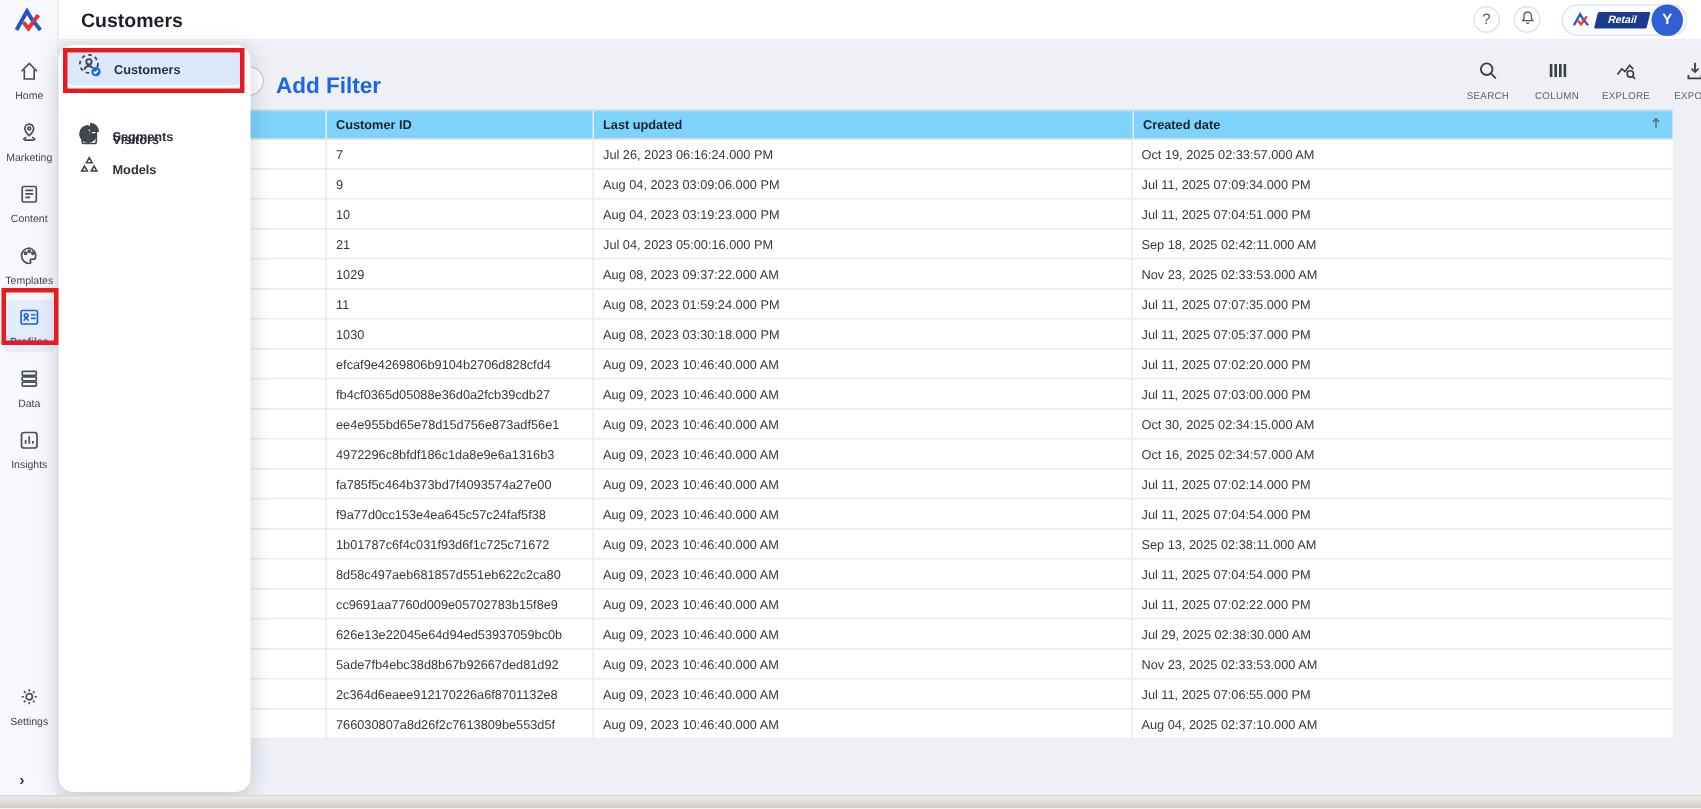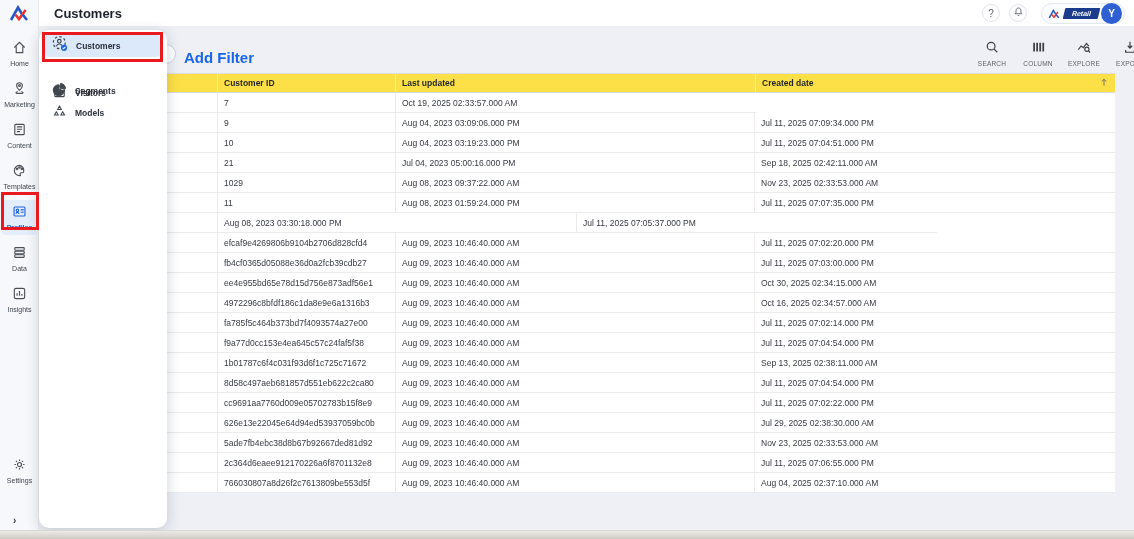--- a/index.html
+++ b/index.html
@@ -50,21 +50,21 @@
                 z-index:1; cursor:pointer; }
 
   .toolbar-actions { position:absolute; left:975px; top:40px; display:flex; gap:12px; z-index:1; }
   .tool-act { width:34px; display:flex; flex-direction:column; align-items:center; gap:2px; cursor:pointer; }
   .tool-act .lbl { font-size:6.5px; letter-spacing:.2px; color:#5f6368; }
   .tool-act svg { stroke:#3c4043; }
 
   
   .tablewrap { position:absolute; left:39px; top:73px; width:1076px; z-index:1; background:#fff; }
   .trow { display:flex; height:20px; background:#fff; }
-  .trow.head { background:#fde047; border-top:1px solid #dcdcdc; }
+  .trow.head { background:#7dd3fc; border-top:1px solid #dcdcdc; }
   .tcell { border-right:1px solid #ebebeb; border-bottom:1px solid #ebebeb; display:flex;
            align-items:center; padding:0 6px; font-size:8.5px; color:#34383f; overflow:hidden; white-space:nowrap; }
   .tcell:last-child { border-right:none; }
   .c0 { width:179px; } .c1 { width:178px; } .c2 { width:359px; justify-content:space-between; } .c3 { width:360px; }
   .trow.head .tcell { font-weight:bold; color:#1f2328; border-bottom:1px solid #d9d9d9; }
   .sort-icon svg { stroke:#5f6368; }
 
   
   .pagination { position:absolute; left:0; top:499px; width:1115px; height:18px; z-index:1;
                 display:flex; align-items:center; justify-content:flex-end; gap:10px; padding-right:22px;margin-top:41px; }
@@ -249,20 +249,21 @@
         <svg width="10" height="10" viewBox="0 0 16 16" fill="none" stroke-width="1.4">
           <path d="M8 13.5V3.5M4.5 7L8 3.5 11.5 7"></path>
         </svg>
       </span>
     </div>
   </div>
   <div id="table-body">
       <div class="trow">
         <div class="tcell c0"></div>
         <div class="tcell c1">7</div>
+        <div class="tcell c2">Jul 26, 2023 06:16:24.000 PM</div>
         <div class="tcell c3">Oct 19, 2025 02:33:57.000 AM</div>
       </div>
       <div class="trow">
         <div class="tcell c0"></div>
         <div class="tcell c1">9</div>
         <div class="tcell c2">Aug 04, 2023 03:09:06.000 PM</div>
         <div class="tcell c3">Jul 11, 2025 07:09:34.000 PM</div>
       </div>
       <div class="trow">
         <div class="tcell c0"></div>
@@ -283,20 +284,21 @@
         <div class="tcell c3">Nov 23, 2025 02:33:53.000 AM</div>
       </div>
       <div class="trow">
         <div class="tcell c0"></div>
         <div class="tcell c1">11</div>
         <div class="tcell c2">Aug 08, 2023 01:59:24.000 PM</div>
         <div class="tcell c3">Jul 11, 2025 07:07:35.000 PM</div>
       </div>
       <div class="trow">
         <div class="tcell c0"></div>
+        <div class="tcell c1">1030</div>
         <div class="tcell c2">Aug 08, 2023 03:30:18.000 PM</div>
         <div class="tcell c3">Jul 11, 2025 07:05:37.000 PM</div>
       </div>
       <div class="trow">
         <div class="tcell c0"></div>
         <div class="tcell c1">efcaf9e4269806b9104b2706d828cfd4</div>
         <div class="tcell c2">Aug 09, 2023 10:46:40.000 AM</div>
         <div class="tcell c3">Jul 11, 2025 07:02:20.000 PM</div>
       </div>
       <div class="trow">

